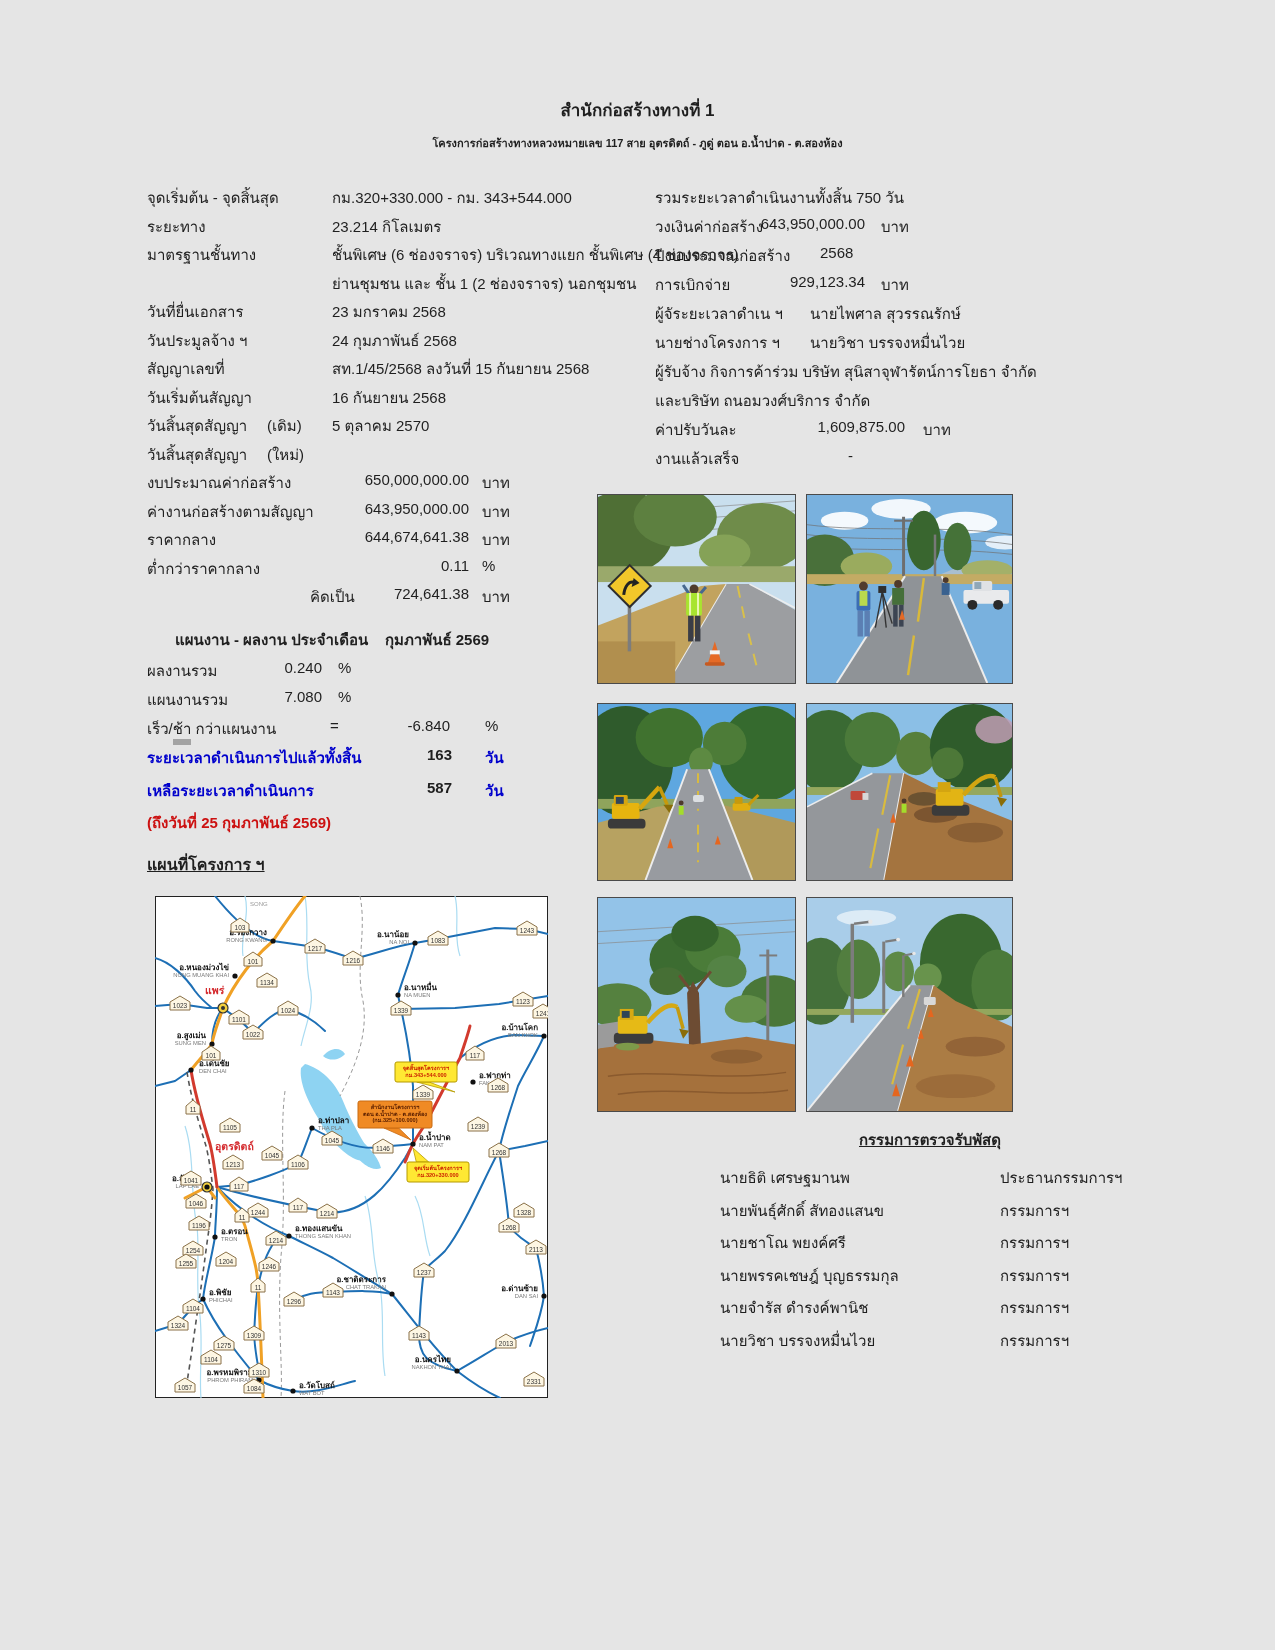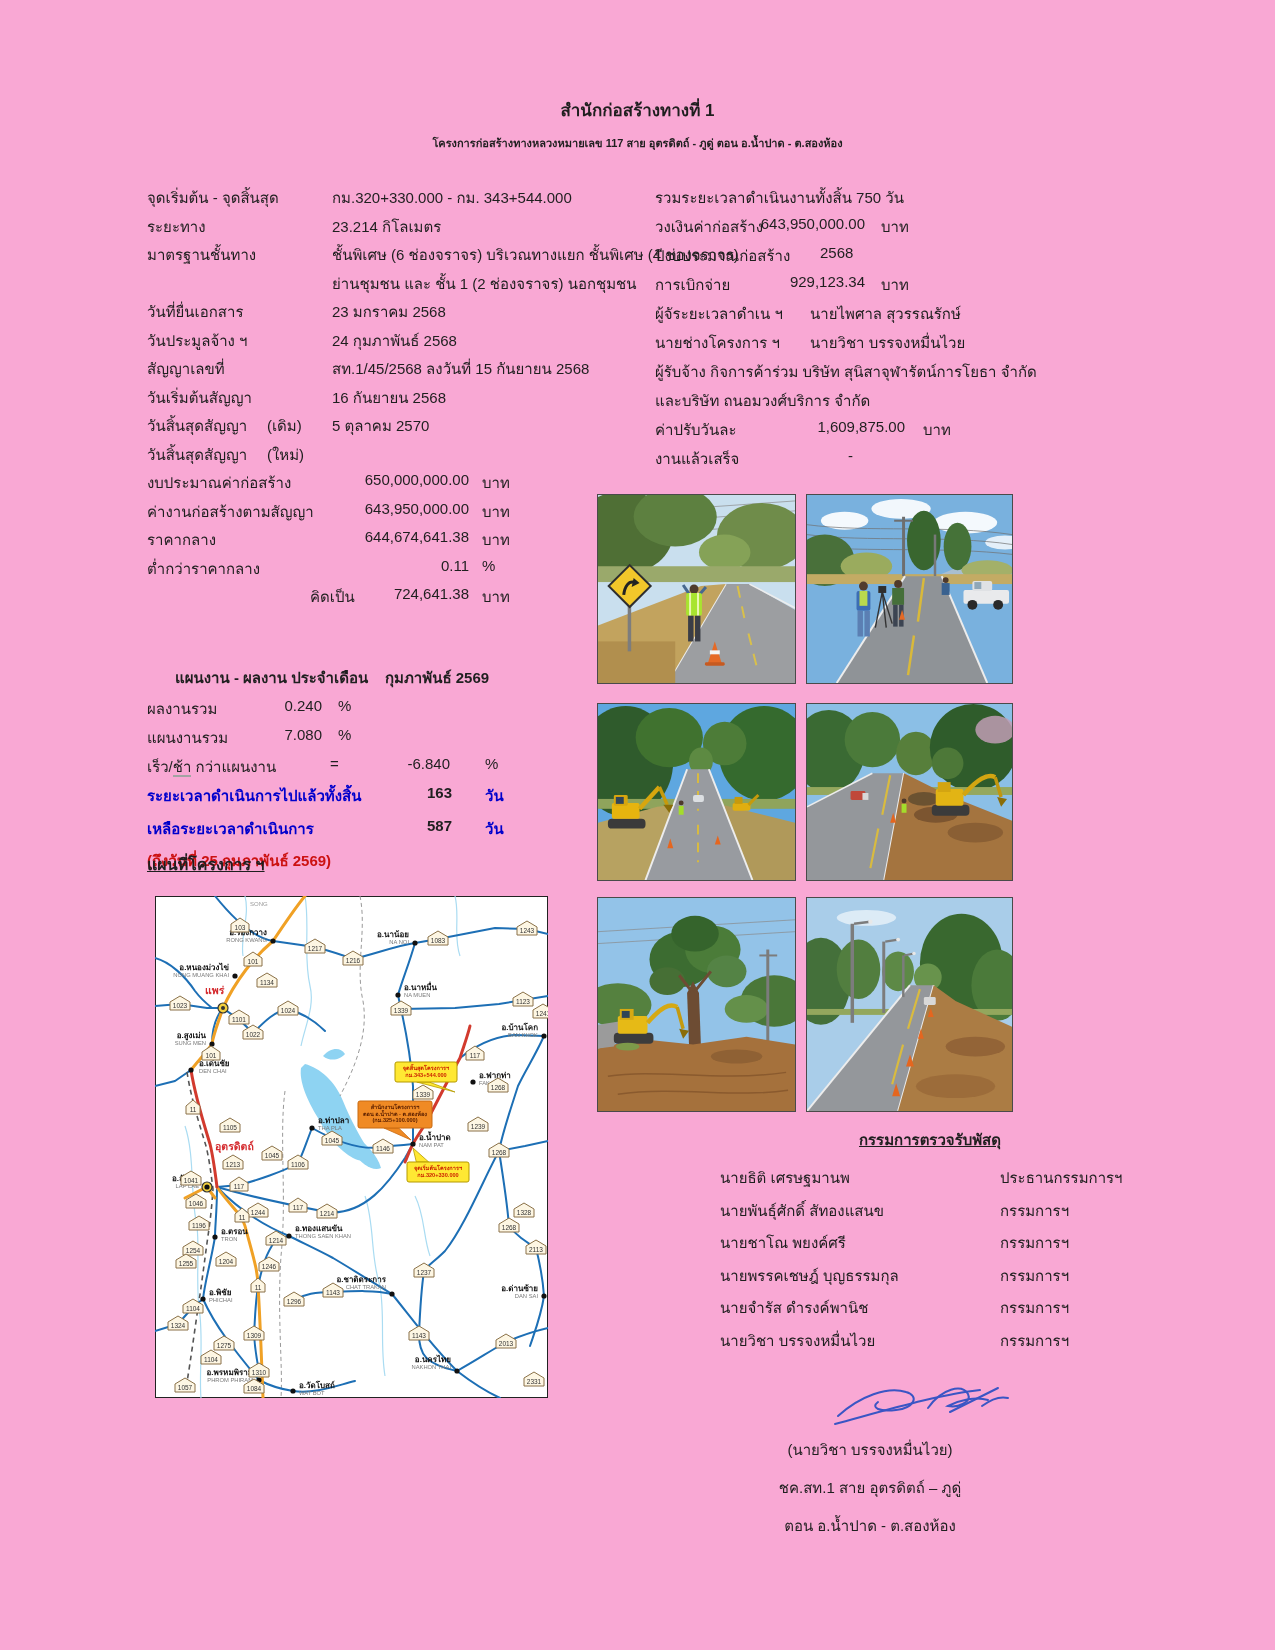--- a/index.html
+++ b/index.html
@@ -1,16 +1,16 @@
 <!DOCTYPE html>
 <html><head>
 <meta charset="utf-8">
 <style>
   html,body{margin:0;padding:0;background:#fff;}
-  .page{position:relative;width:1275px;height:1650px;background:#f9a8d4;overflow:hidden;
+  .page{position:relative;width:1275px;height:1650px;background:#e5e5e5;overflow:hidden;
         font-family:"Liberation Sans",sans-serif;font-size:15px;color:#1f1f1f;}
   .hdr{position:absolute;left:0;width:100%;text-align:center;font-weight:bold;font-size:17px;}
   .hdr.sub{font-size:11px;}
 
   
   #left-rows{position:absolute;left:147px;top:186px;width:540px;}
   .l-row{position:relative;height:28.5px;}
   .llbl{position:absolute;left:0;}
   .lq{position:absolute;left:120px;}
   .lval{position:absolute;left:185px;white-space:nowrap;}
@@ -26,35 +26,35 @@
   .ramt{position:absolute;left:60px;width:150px;text-align:right;}
   .ramt.w{left:100px;}
   .runit{position:absolute;left:226px;}
   .runit.w{left:268px;}
   .rval{position:absolute;left:155px;white-space:nowrap;}
   .rval.ind{left:165px;}
   .rval.dash{left:193px;}
 
   
   #progress{position:absolute;left:147px;top:628px;width:530px;}
-  .pg-head{position:relative;height:31px;font-weight:bold;margin-top:38px;}
+  .pg-head{position:relative;height:31px;font-weight:bold;}
   .pg-title{position:absolute;left:28px;}
   .pg-month{position:absolute;left:238px;}
   .pg-row{position:relative;height:29px;}
   .pg-row.tall{height:32.5px;}
   .pglbl{position:absolute;left:0;white-space:nowrap;}
   .pglbl.blue{color:#0000cc;font-weight:bold;}
   .pgv-a{position:absolute;left:90px;width:85px;text-align:right;}
   .pgu-a{position:absolute;left:191px;}
   .pgeq{position:absolute;left:183px;}
   .pgv-b{position:absolute;left:218px;width:85px;text-align:right;}
   .pgu-b{position:absolute;left:338px;}
   .pgv-c{position:absolute;left:243px;width:62px;text-align:right;font-weight:bold;}
   .pgu-c{position:absolute;left:338px;color:#0000cc;font-weight:bold;}
-  .strike-red{border-bottom:2px solid #a3a3a3;}
+  .strike-red{border-bottom:6px solid #a3a3a3;font-family:Liberation Mono, monospace;}
   .pg-foot{position:relative;height:30px;color:#cc1111;font-weight:bold;}
 
   
   .map-head{position:absolute;left:147px;top:852px;font-weight:bold;font-size:16px;
             text-decoration:underline;}
   #map-svg{position:absolute;left:155px;top:896px;width:393px;height:502px;}
 
   
   .photo{position:absolute;border:1px solid #4a4a4a;box-sizing:border-box;background:#dce8f2;}
   .photo svg{display:block;width:100%;height:100%;}
@@ -732,28 +732,14 @@
           <span class="cm-name">นายจำรัส  ดำรงค์พานิช</span>
           <span class="cm-role">กรรมการฯ</span>
         </div>
         <div class="cm-row">
           <span class="cm-name">นายวิชา  บรรจงหมื่นไวย</span>
           <span class="cm-role">กรรมการฯ</span>
         </div>
       </div>
   </div>
 
-  <div id="signature">
-    <svg id="sig-svg" viewBox="0 0 190 58">
-      <g stroke="#3a55c4" stroke-width="2" fill="none" stroke-linecap="round">
-        <path d="M8,40 C30,20 58,10 76,16 C90,20 84,32 66,34 C50,36 40,32 48,26"></path>
-        <path d="M5,48 C50,36 110,18 150,14"></path>
-        <path d="M98,32 C112,12 132,8 138,18 C142,26 128,32 118,30 C130,24 146,20 158,24"></path>
-        <path d="M120,36 L168,12"></path>
-        <path d="M152,30 C160,24 170,20 178,22"></path>
-      </g>
-    </svg>
-    <div class="sig-line first">(นายวิชา  บรรจงหมื่นไวย)</div>
-    <div class="sig-line">ชค.สท.1 สาย อุตรดิตถ์ – ภูดู่</div>
-    <div class="sig-line">ตอน อ.น้ำปาด - ต.สองห้อง</div>
-  </div>
 
 </div>
 
 </body></html>

